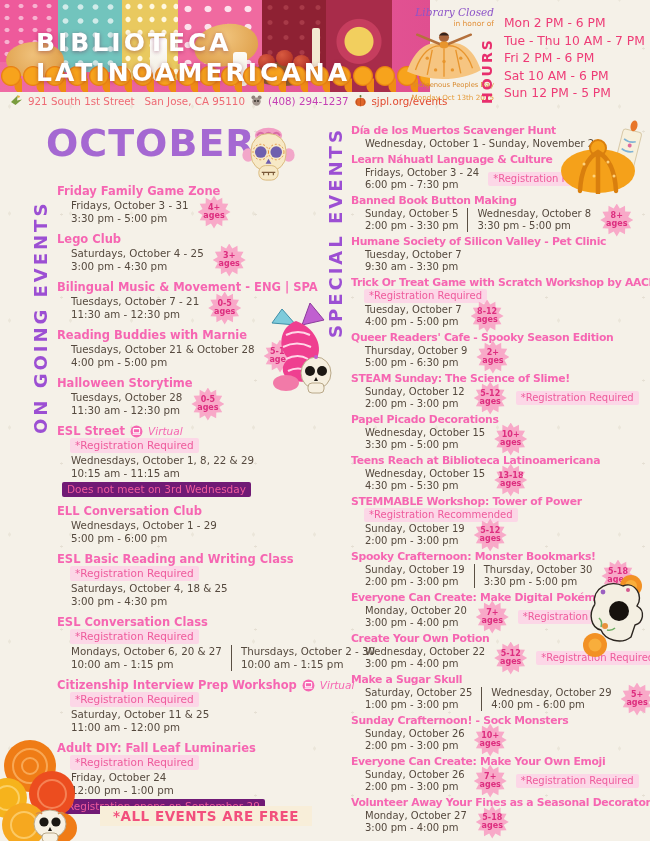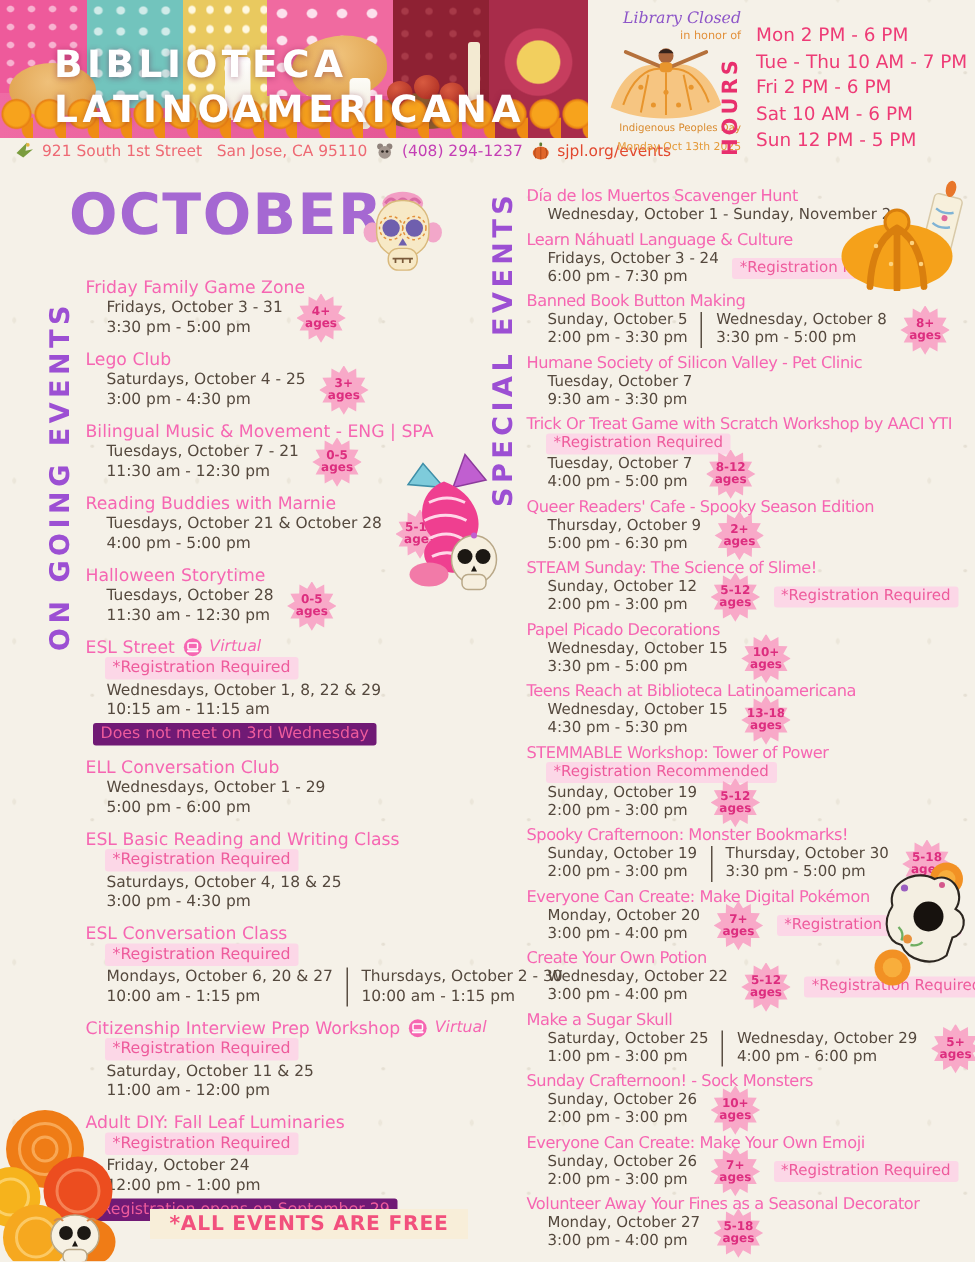--- a/index.html
+++ b/index.html
@@ -4,21 +4,21 @@
 <style>
   *{margin:0;padding:0;box-sizing:border-box}
   html,body{width:650px}
   body{font-family:"DejaVu Sans",sans-serif;background:#f5f1e8}
   .page{position:relative;width:650px;height:841px;background:#f5f1e8;overflow:hidden}
   .page::before{content:"";position:absolute;inset:0;pointer-events:none;opacity:.55;
     background-image:radial-gradient(#d9d2c2 1px,transparent 1.4px),radial-gradient(#e4decf 1px,transparent 1.4px);
     background-size:97px 83px,61px 107px;background-position:13px 7px,40px 53px}
 
   
-  .banner{position:absolute;left:0;top:0;width:392px;height:92px;overflow:hidden;background:linear-gradient(90deg,#ef6ba4,#e04f90)}
+  .banner{position:absolute;left:0;top:0;width:430px;height:92px;overflow:hidden;background:linear-gradient(90deg,#ef6ba4,#e04f90)}
   .pp{position:absolute;top:0}
   .pp1{left:0;width:60px;height:62px;background:#ee5a9b;background-image:radial-gradient(#ffffff88 2px,transparent 3px);background-size:14px 12px}
   .pp2{left:58px;width:66px;height:72px;background:#72c4bd;background-image:radial-gradient(#ffffffaa 2.4px,transparent 3.4px);background-size:15px 14px}
   .pp3{left:122px;width:58px;height:80px;background:#e9c95f;background-image:radial-gradient(#fff8e0 2px,transparent 3px);background-size:12px 13px}
   .pp4{left:178px;width:86px;height:64px;background:#f06aa0;background-image:radial-gradient(#ffffffcc 3px,transparent 4px);background-size:20px 18px}
   .pp5{left:262px;width:66px;height:72px;background:#8e2133;background-image:radial-gradient(#c4556077 2px,transparent 3px);background-size:16px 15px}
   .pp6{left:326px;width:66px;height:92px;background:#c63d5e;background-image:radial-gradient(circle at 50% 45%,#f2cf5e 14px,#c63d5e 15px,#c63d5e 22px,#a82c4a 23px)}
   .bread1{position:absolute;left:6px;top:42px;width:58px;height:36px;border-radius:50%;background:radial-gradient(circle at 45% 35%,#efc07a,#dc9a42)}
   .bread2{position:absolute;left:194px;top:24px;width:64px;height:42px;border-radius:50% 50% 45% 45%;background:radial-gradient(circle at 50% 30%,#f0c37c,#dc9a42);transform:rotate(-8deg)}
   .milk1{position:absolute;left:150px;top:38px;width:17px;height:42px;border-radius:3px 3px 5px 5px;background:linear-gradient(#ffffff,#efe9da);box-shadow:inset 0 3px 0 #fff}
@@ -56,21 +56,21 @@
   .sec-label{color:#9c4fd3;font-size:18px;letter-spacing:3px}
   .sec-left{left:30px;top:434px}
   .sec-right{left:325px;top:338px}
 
   
   .left-col{position:absolute;left:57px;top:184px;width:298px}
   .right-col{position:absolute;left:351px;top:124px;width:299px}
   .event{margin-bottom:7px}
   .right-col .event{margin-bottom:3px}
   .title-row{display:flex;align-items:center;gap:5px}
-  .ev-title{font-size:11.5px;font-weight:normal;color:#f666b2;line-height:14px;white-space:nowrap}
+  .ev-title{font-size:11.5px;font-weight:bold;color:#f666b2;line-height:14px;white-space:nowrap}
   .right-col .ev-title{font-size:10.8px;letter-spacing:-.3px;line-height:13px}
   .virtual-label{font-size:10.5px;font-style:italic;color:#f666b2}
   .sched{display:flex;align-items:center;gap:9px;margin-left:14px;margin-top:1px}
   .scol .date,.scol .time{font-size:10.3px;color:#55493e;line-height:13px;white-space:nowrap}
   .right-col .scol .date,.right-col .scol .time{font-size:10px;line-height:12px}
   .scol.c2{border-left:1.4px solid #5a4f43;padding-left:9px}
   .badge{flex-shrink:0;width:33px;height:33px;margin:-6px 0;display:flex;flex-direction:column;align-items:center;justify-content:center;
     background:#f8a9c8;color:#dd2e7f;font-size:8px;font-weight:bold;line-height:1.05;
     clip-path:polygon(100% 50%,84.8% 59.3%,93.3% 75%,75.5% 75.5%,75% 93.3%,59.3% 84.8%,50% 100%,40.7% 84.8%,25% 93.3%,24.5% 75.5%,6.7% 75%,15.2% 59.3%,0% 50%,15.2% 40.7%,6.7% 25%,24.5% 24.5%,25% 6.7%,40.7% 15.2%,50% 0%,59.3% 15.2%,75% 6.7%,75.5% 24.5%,93.3% 25%,84.8% 40.7%)}
   .pill{display:block;width:fit-content;background:#fcd7e7;color:#ee5b9c;font-size:10.5px;line-height:15px;padding:0 5px;border-radius:2px;margin-left:13px;white-space:nowrap}

